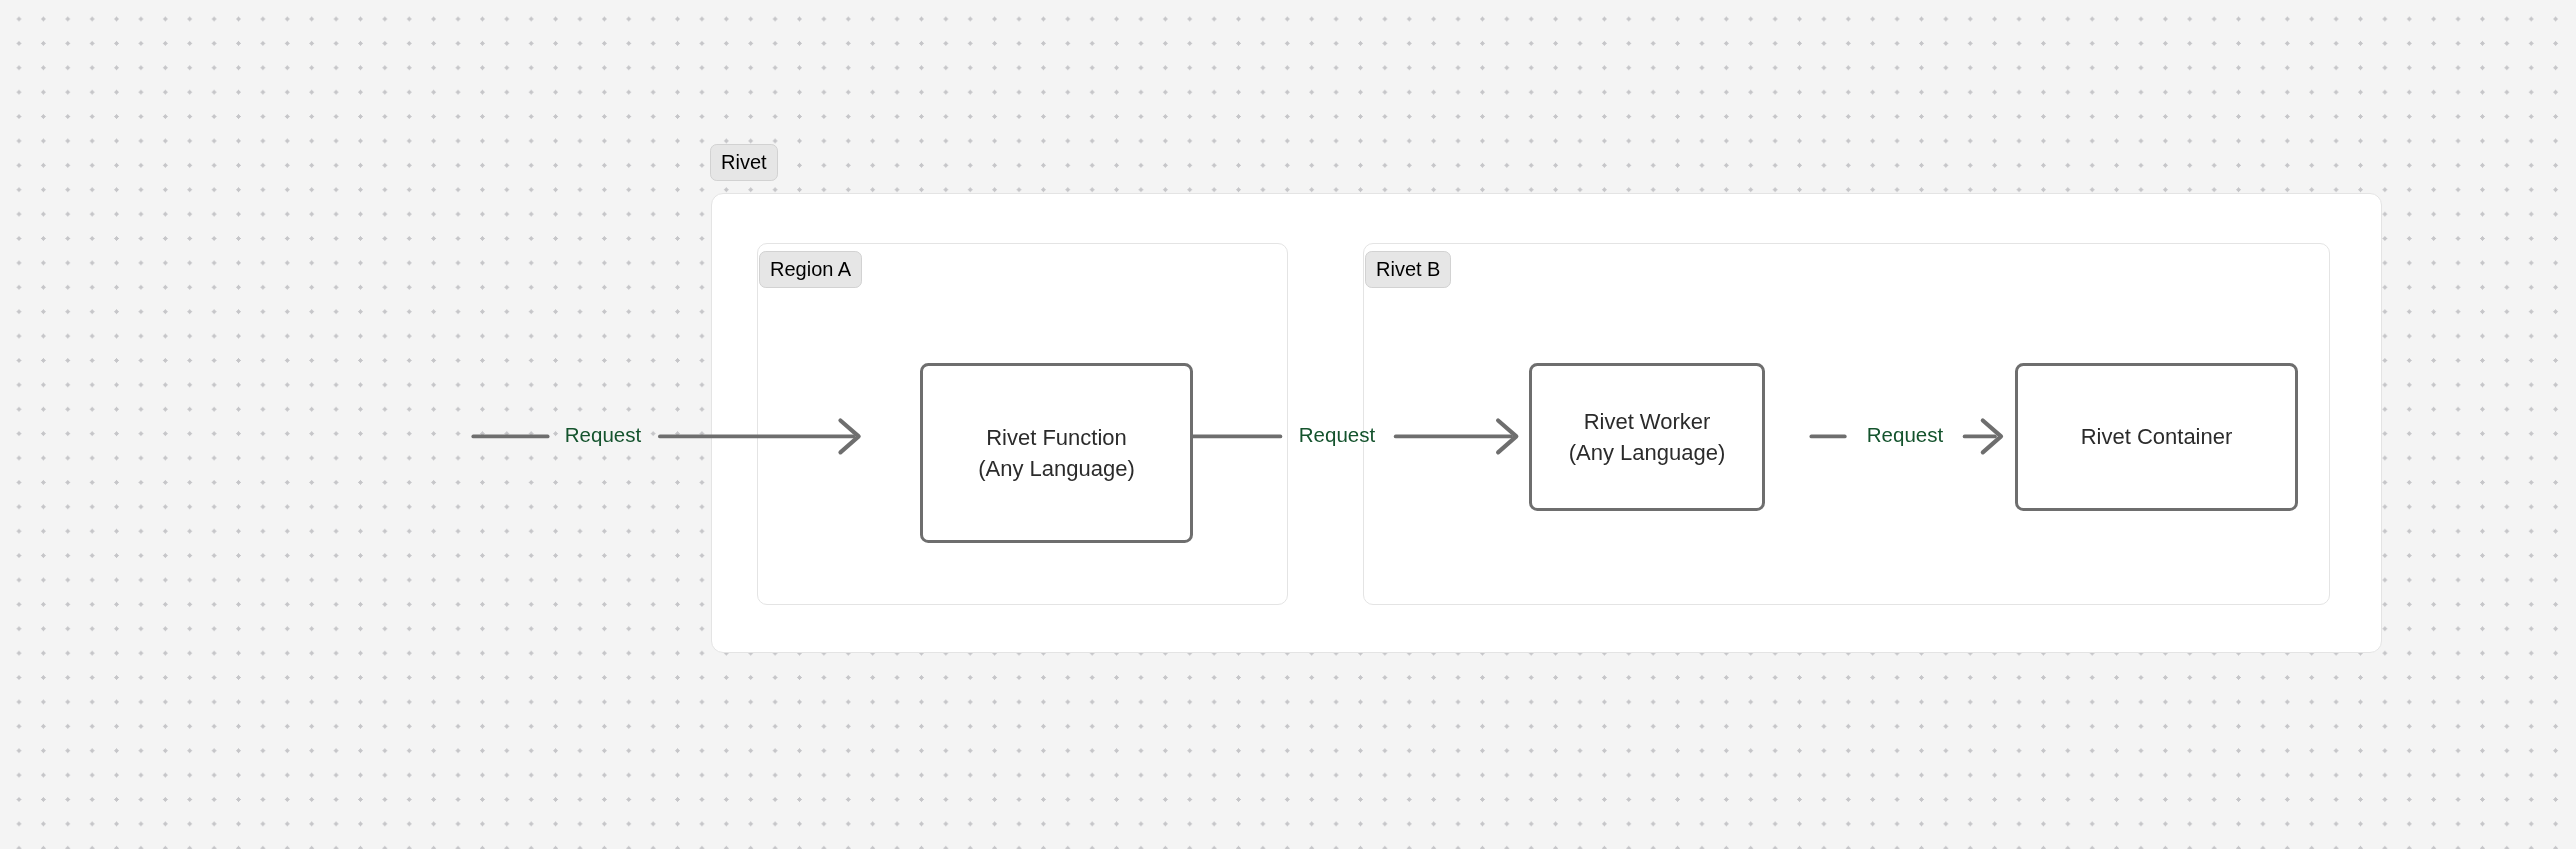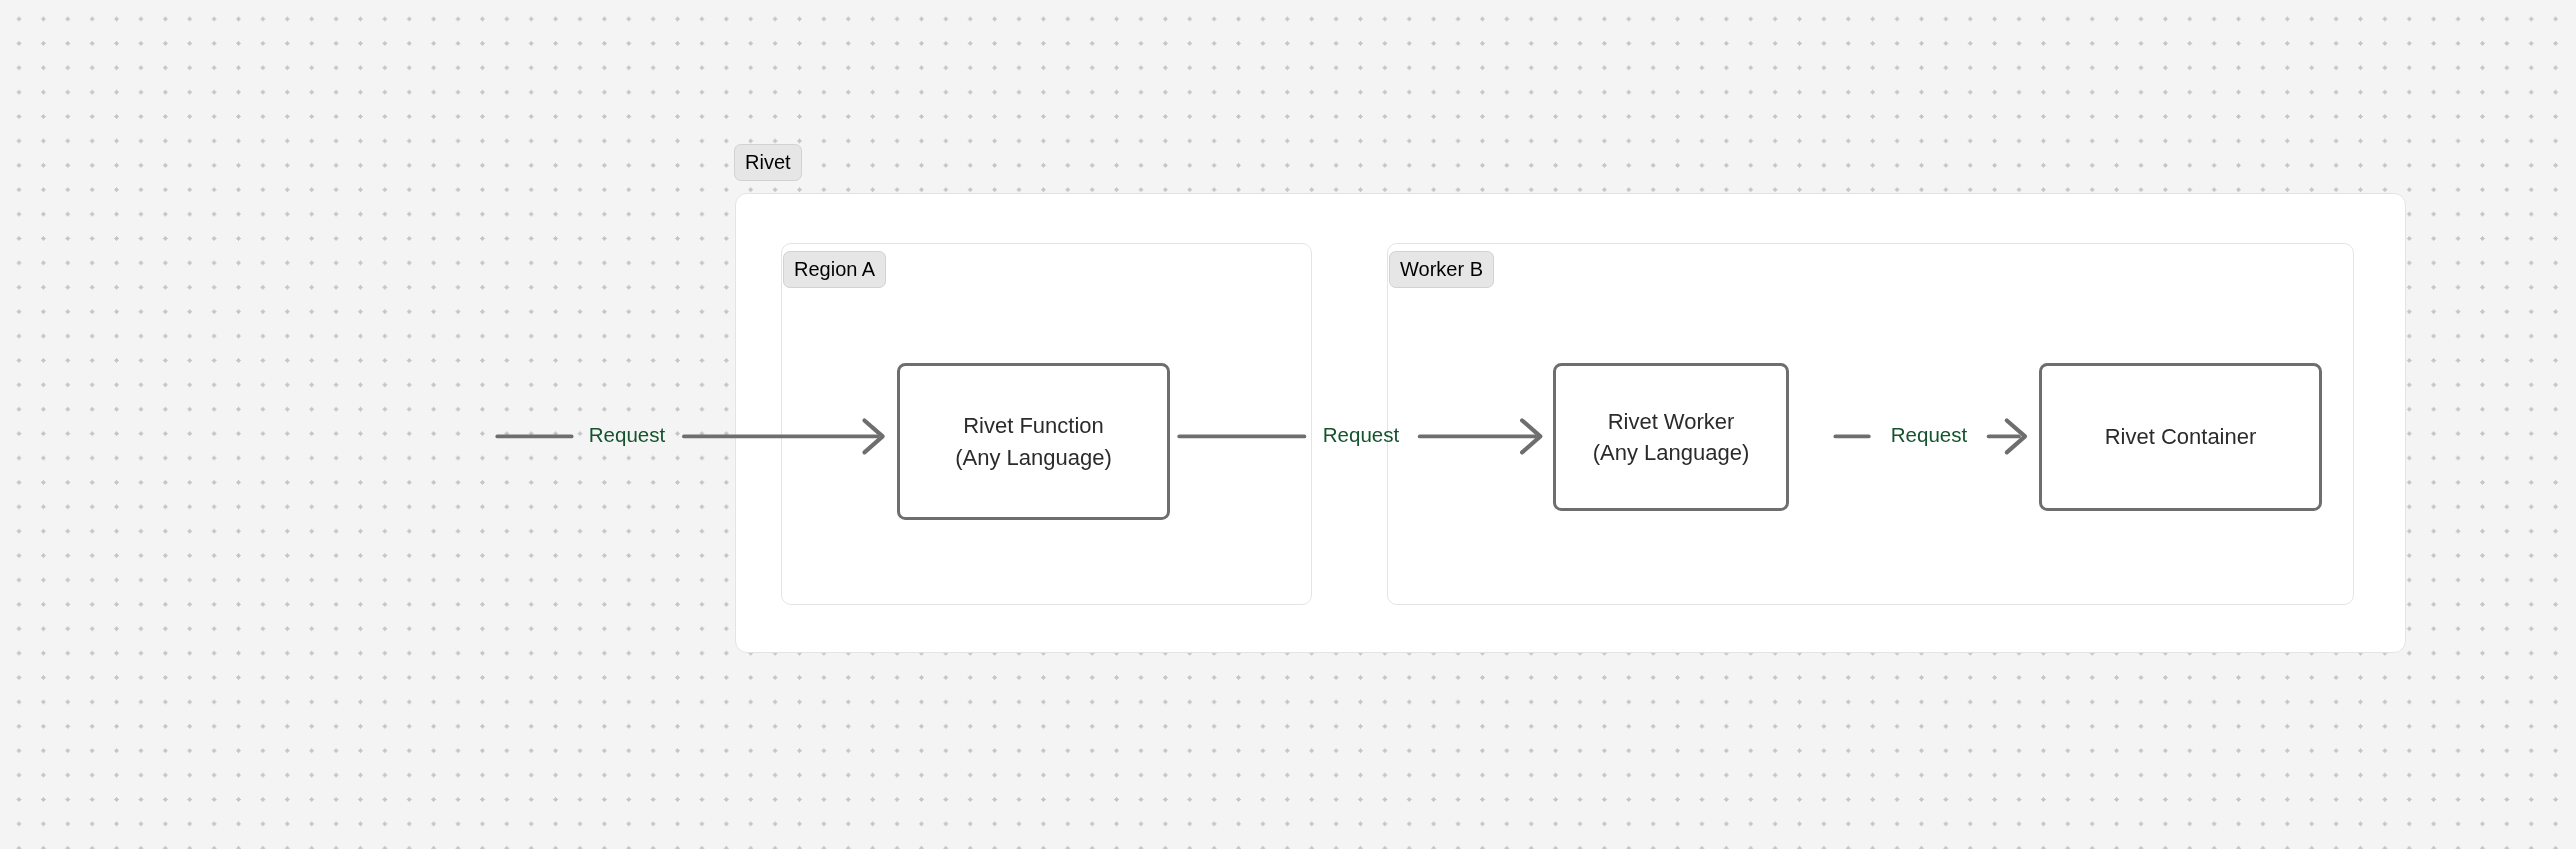--- a/index.html
+++ b/index.html
@@ -15,21 +15,20 @@
     background-color: #f4f4f4;
     background-image: radial-gradient(#c6c6c9 2px, transparent 2px);
     background-size: 24.4px 24.4px;
     background-position: 6.8px 6.8px;
     position: relative;
   }
 
   #canvas {
     position: absolute;
     inset: 0;
-    margin-left: 24px;
   }
 
   
   .group {
     position: absolute;
     background: #ffffff;
     border: 1.5px solid #e4e4e4;
   }
   #group-rivet {
     left: 711px;  top: 193px;
@@ -74,21 +73,21 @@
     flex-direction: column;
     align-items: center;
     justify-content: center;
     color: #2b2b2b;
     font-size: 22px;
     line-height: 1.42;
     text-align: center;
     z-index: 8;
   }
   #node-user             { left: 196px;  top: 363px; width: 269px; height: 148px; }
-  #node-rivet-function   { left: 873px; top: 363px; width: 273px; height: 157px; }
+  #node-rivet-function   { left: 920px; top: 363px; width: 273px; height: 180px; }
   #node-rivet-worker     { left: 1529px; top: 363px; width: 236px; height: 148px; }
   #node-rivet-container  { left: 2015px; top: 363px; width: 283px; height: 148px; }
 
   
   .edge-svg {
     position: absolute;
     left: 0; top: 0;
     width: 2576px; height: 850px;
     overflow: visible;
     z-index: 7;
@@ -130,21 +129,21 @@
   <div class="group" id="group-rivet"></div>
 
   <div class="group" id="group-region-a"></div>
 
   <div class="group" id="group-region-b"></div>
 
   <div class="group-label" id="label-rivet">Rivet</div>
 
   <div class="group-label" id="label-region-a">Region A</div>
 
-  <div class="group-label" id="label-region-b">Worker B</div>
+  <div class="group-label" id="label-region-b">Rivet B</div>
 
   <svg class="edge-svg" viewBox="0 0 3396 1120" preserveAspectRatio="none">
 
     <g>
       <line class="edge-line" x1="624" y1="575" x2="722" y2="575"></line>
       <line class="edge-line" x1="870" y1="575" x2="1125" y2="575"></line>
       <polyline class="edge-head" points="1108,554 1132,575 1108,596"></polyline>
     </g>
 
     <g>

